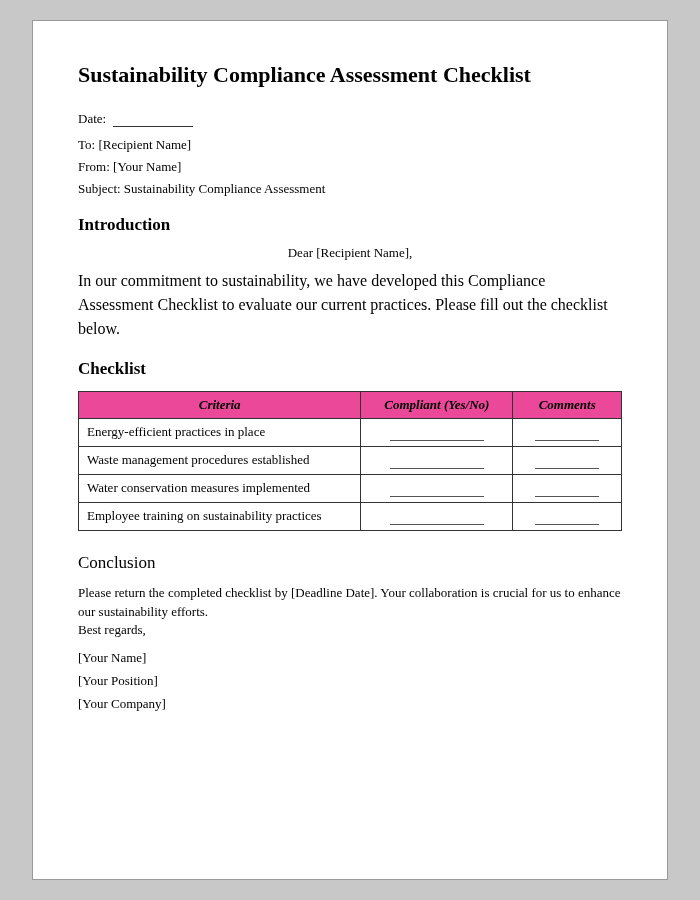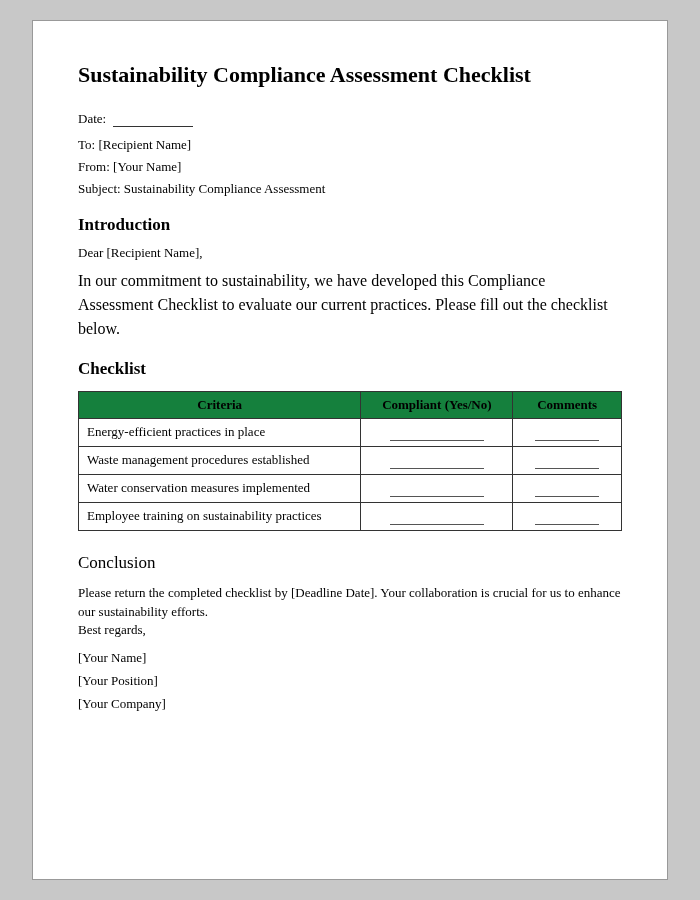--- a/index.html
+++ b/index.html
@@ -57,20 +57,21 @@
     .section-heading {
       font-size: 17px;
       font-weight: bold;
       margin-bottom: 10px;
       margin-top: 4px;
     }
 
     .intro-greeting {
       font-size: 13px;
       margin-bottom: 8px;
+      text-align: center;
     }
 
     .intro-body {
       font-size: 16px;
       margin-bottom: 18px;
       line-height: 1.5;
     }
 
     .checklist-heading {
       font-size: 17px;
@@ -86,21 +87,22 @@
     }
 
     .checklist-table th,
     .checklist-table td {
       border: 1px solid #333;
       padding: 5px 8px;
     }
 
     .checklist-table th {
       font-weight: bold;
-      background: #15803d;
+      background: #ec4899;
+      font-style: italic;
     }
 
     .checklist-table td.criteria-cell {
       width: 52%;
     }
 
     .checklist-table td.compliant-cell {
       width: 28%;
     }
 

